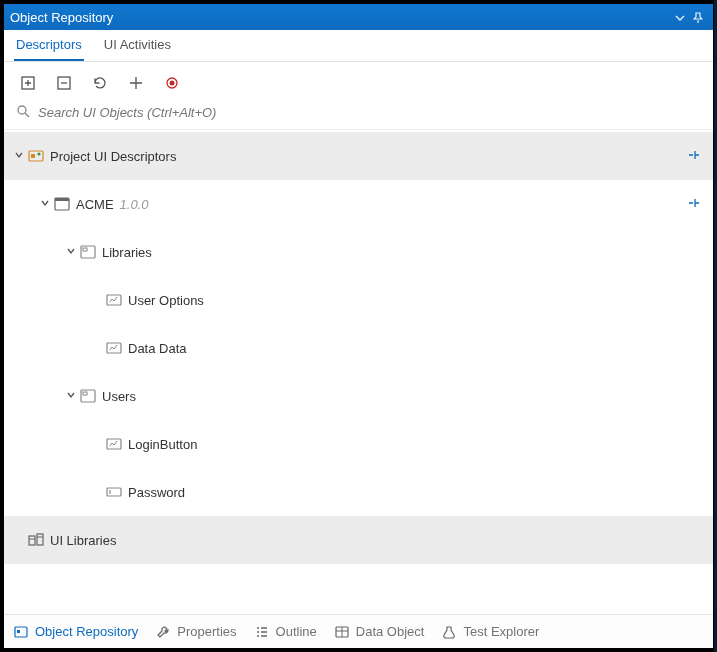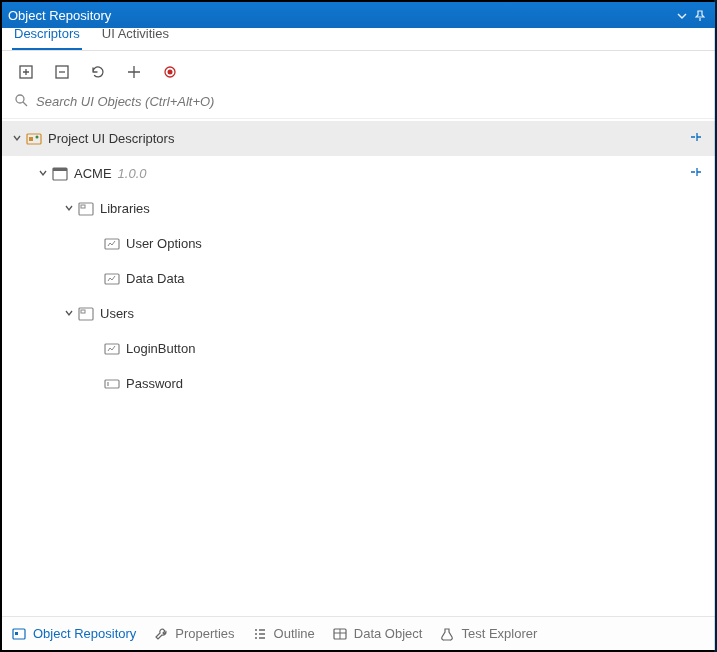--- a/index.html
+++ b/index.html
@@ -7,21 +7,21 @@
       font-family: "Segoe UI", Tahoma, sans-serif;
       font-size: 13px;
       color: #333;
       background: #fafafa;
       width: 717px;
       height: 652px;
       position: relative;
       overflow: hidden;
     }
     .panel {
-      border: 2px solid #000000;
+      border: 4px solid #000000;
       height: 100%;
       display: flex;
       flex-direction: column;
       background: #fff;
     }
     
     .titlebar {
       background: linear-gradient(#1177d0, #0d6bc0);
       color: #fff;
       height: 26px;
@@ -37,21 +37,21 @@
       cursor: pointer;
       opacity: 0.9;
     }
     .titlebar .tb-icon svg { vertical-align: middle; }
     
     .tabs {
       display: flex;
       border-bottom: 1px solid #e0e0e0;
       padding: 0 10px;
       gap: 18px;
-      height: 23px;
+      height: 32px;
       align-items: flex-end;
     }
     .tab {
       padding: 6px 2px 7px 2px;
       cursor: pointer;
       color: #555;
       border-bottom: 2px solid transparent;
     }
     .tab.active {
       color: #0d6bc0;
@@ -96,21 +96,21 @@
     }
     
     .tree {
       flex: 1;
       overflow: auto;
       padding-top: 2px;
     }
     .tree-row {
       display: flex;
       align-items: center;
-      height: 35px;
+      height: 48px;
       padding-right: 8px;
       cursor: pointer;
     }
     .tree-row.header-row {
       background: #ececec;
     }
     .tree-row .indent { display: inline-block; }
     .tree-row .chev {
       width: 14px;
       text-align: center;
@@ -339,20 +339,31 @@
       <span class="node-icon">
         <svg width="16" height="12" viewBox="0 0 16 12">
             <rect x="1" y="2" width="14" height="8" rx="1" fill="none" stroke="#888" stroke-width="1.2"></rect>
             <path d="M4 6v0M4 4v4" stroke="#888" stroke-width="1.2"></path>
           </svg>
       </span>
       <span class="label">Password</span>
     </div>
 
 
+    <div class="tree-row header-row">
+      <span class="indent" style="width:22px"></span>
+      <span class="node-icon">
+        <svg width="16" height="14" viewBox="0 0 16 14">
+            <rect x="1" y="3" width="6" height="9" fill="none" stroke="#666" stroke-width="1.2"></rect>
+            <rect x="9" y="1" width="6" height="11" fill="none" stroke="#666" stroke-width="1.2"></rect>
+            <path d="M1 6h6M9 4h6" stroke="#666"></path>
+          </svg>
+      </span>
+      <span class="label">UI Libraries</span>
+    </div>
 
   </div>
 
   <div class="bottom-tabs">
     <div class="bottom-tab active">
       <span class="bt-icon">
         <svg width="14" height="12" viewBox="0 0 14 12">
             <rect x="1" y="1" width="12" height="10" rx="1" fill="none" stroke="#0d6bc0" stroke-width="1.2"></rect>
             <rect x="3" y="4" width="3" height="3" fill="#0d6bc0"></rect>
           </svg>

